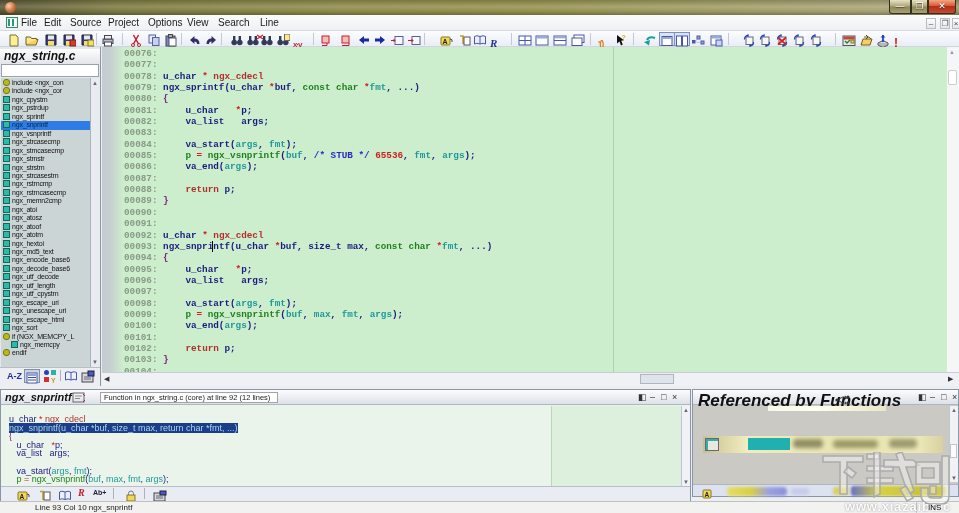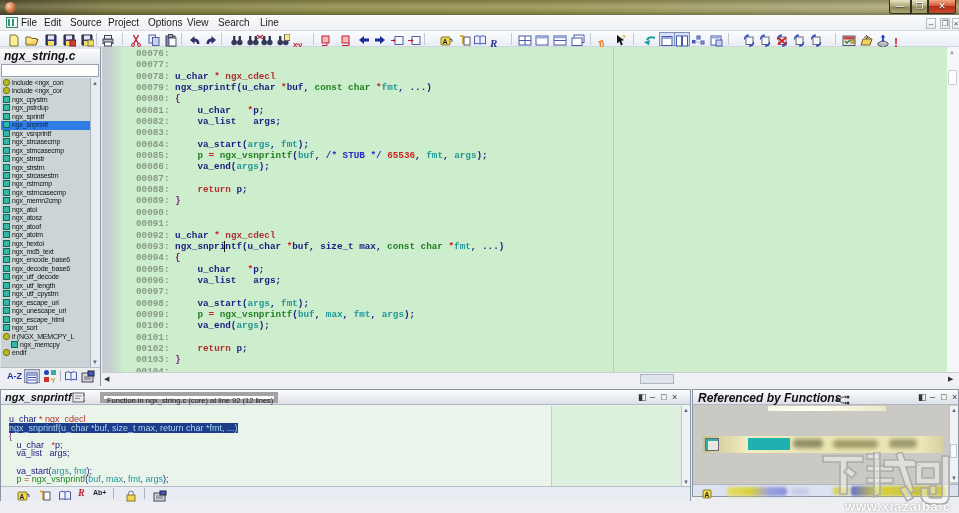--- a/index.html
+++ b/index.html
@@ -32,48 +32,48 @@
 .srow{position:absolute;left:0;height:8.45px;width:89px;white-space:nowrap;line-height:8px;}
 .srow .ic{display:inline-block;width:7px;height:7px;background:#30b8a8;border:1px solid #106858;margin:0 2px 0 2px;vertical-align:-1px;}
 .srow .inc{display:inline-block;width:7px;height:7px;background:#b8b820;border-radius:3px;border:1px solid #787810;margin:0 2px 0 2px;vertical-align:-1px;}
 .srow.sel{background:#2e7ce4;color:#06284a;}
 #symscroll{left:90px;top:31px;width:10px;height:289px;background:#e8ecf0;border-left:1px solid #aab2bc;font-size:6px;color:#667;text-align:center;}
 #symfoot{left:0;top:320px;width:100px;height:19px;background:#eceef2;border-top:1px solid #b8bec8;}
 
 #editor{left:102px;top:47px;width:845px;height:325px;background:#cdeecd;overflow:hidden;}
 #marginline{left:511px;top:0px;width:1px;height:325px;background:#aad6aa;}
 #code{left:22px;top:1px;font-family:"Liberation Mono",monospace;font-weight:bold;font-size:9.3px;line-height:11.35px;white-space:pre;color:#1a1a80;position:absolute;}
-.ln{color:#879a87;margin-left:12px;}
+.ln{color:#879a87;}
 .red{color:#cc2020;}
 .brick{color:#b03030;}
 .grn{color:#208020;}
 .teal{color:#209898;}
 .pur{color:#802080;}
 .blu{color:#2828c8;}
 #vscroll{left:947px;top:47px;width:12px;height:325px;background:#f4f6f8;}
 #hscroll{left:102px;top:372px;width:857px;height:14px;background:#f0f1f4;border-top:1px solid #c8ccd4;}
 #hthumb{left:640px;top:374px;width:34px;height:10px;background:#dfe3ea;border:1px solid #aeb6c2;}
 .harr{position:absolute;top:375px;font-size:7px;color:#333;}
 
 #ctxpanel{left:0;top:389px;width:691px;height:112px;background:#eaf4ea;border:1px solid #8a96a4;}
 #ctxtitle{left:0;top:0;width:689px;height:15px;background:linear-gradient(#fbfcfd,#dde1e8);border-bottom:1px solid #b0b6c0;}
 #ctxname{left:4px;top:1px;font-size:11px;font-weight:bold;font-style:italic;color:#111;}
 #ctxicon{left:71px;top:2px;width:12px;height:11px;font-size:8px;color:#444;}
-#ctxlabel{left:99px;top:2px;width:178px;height:11px;border:4px solid #a3a3a3;background:#fdfdfe;font-size:7.5px;line-height:9px;padding-left:3px;color:#222;white-space:nowrap;}
+#ctxlabel{left:99px;top:2px;width:178px;height:11px;border:1px solid #a3a3a3;background:#fdfdfe;font-size:7.5px;line-height:9px;padding-left:3px;color:#222;white-space:nowrap;}
 .pbtn{position:absolute;top:3px;font-size:9px;line-height:9px;color:#333;}
 #ctxcode{left:8px;top:25px;font-size:9px;line-height:8.6px;white-space:pre;color:#1a1a80;font-family:"Liberation Sans",sans-serif;}
 .ctxsel{background:#1c3c8c;color:#a8d8e8;}
 #ctxvline{left:550px;top:16px;width:1px;height:80px;background:#b8d8b8;}
 #ctxright{left:551px;top:16px;width:138px;height:80px;background:#ddefdd;}
 #ctxfoot{left:0;top:96px;width:689px;height:15px;background:#e9ecf2;border-top:1px solid #b8bec8;}
 #ctxscroll{left:680px;top:16px;width:9px;height:80px;background:#f0f2f5;border-left:1px solid #c0c6d0;font-size:6px;color:#667;text-align:center;}
 
 #refpanel{left:692px;top:389px;width:267px;height:108px;background:#cac9c4;border:1px solid #8a96a4;}
 #reftitle{left:0;top:0;width:265px;height:15px;background:linear-gradient(#fbfcfd,#dde1e8);border-bottom:1px solid #b0b6c0;}
-#refname{left:5px;top:1px;font-size:12px;font-weight:bold;font-style:italic;color:#111;}
+#refname{left:5px;top:1px;font-size:17px;font-weight:bold;font-style:italic;color:#111;}
 #reficon{left:140px;top:2px;}
 #refstrip{left:75px;top:16px;width:118px;height:5px;background:linear-gradient(90deg,#f8f8e8,#fffff0 40%,#e8e8c8);}
 #refband{left:10px;top:46px;width:240px;height:17px;background:linear-gradient(90deg,#c8c090,#f0ecc0 18%,#e8e4b0 60%,#ece8b8 90%,#d8d0a0);}
 #refbandicon{left:12px;top:48px;width:14px;height:13px;background:#e8e8e0;border:1px solid #667;box-shadow:inset 2px 2px 0 #30b0a8;}
 #refteal{left:55px;top:48px;width:42px;height:12px;background:#20b0b0;}
 #refscroll{left:256px;top:16px;width:9px;height:76px;background:#f0f2f5;border-left:1px solid #c0c6d0;font-size:6px;color:#667;text-align:center;}
 #reffoot{left:0;top:94px;width:265px;height:12px;background:#dce2f0;border-top:1px solid #b0b6c0;}
 
 #statusbar{left:0;top:501px;width:959px;height:12px;background:#f2f2f0;border-top:1px solid #c0c0bc;font-size:8px;color:#222;}
 #stattext{position:absolute;left:35px;top:1px;}
@@ -532,20 +532,25 @@
             <rect x="1" y="2" width="8" height="8" rx="1" fill="#f0d850" stroke="#887820"></rect>
             <text x="2.5" y="8.5" font-size="6.5" fill="#223" font-weight="bold">A</text>
           </svg></span>
       <span style="position:absolute;left:34px;top:2px;width:60px;height:9px;background:linear-gradient(90deg,#e6de60,#d8d040 40%,#9aa0e0 70%,#8890d8);border-radius:4px;filter:blur(1.5px);"></span>
       <span style="position:absolute;left:98px;top:3px;width:18px;height:7px;background:#c8cce8;border-radius:3px;filter:blur(1.5px);"></span>
       <span style="position:absolute;left:140px;top:2px;width:16px;height:8px;background:#d8d060;border-radius:3px;filter:blur(1.5px);"></span>
       <span style="position:absolute;left:158px;top:1px;width:95px;height:10px;background:linear-gradient(90deg,#6870c8,#d8d040 30%,#c8c038 80%,#d8d048);border-radius:3px;filter:blur(1px);"></span>
     </div>
   </div>
 
+  <div id="statusbar" class="abs">
+    <div id="stattext">Line 93  Col 10   ngx_snprintf</div>
+    <div id="statins">INS</div>
+      <div style="position:absolute;left:916px;top:0px;width:43px;height:11px;border-left:1px solid #c8c8c4;"></div>
+  </div>
   <div id="wm1" class="abs"><svg width="142" height="58" viewBox="0 0 142 58">
     <g fill="rgba(255,255,255,0.40)" stroke="rgba(172,172,172,1)" stroke-width="1.6">
       <path d="M1 4 h40 v6 h-16 v32 h-7 v-32 h-17 z"></path>
       <path d="M26 15 l8 6 l-4 5 l-8 -6 z"></path>
       <path d="M45 2 h12 v5 h-12 z M45 14 h26 v5 h-26 z M45 26 h26 v5 h-26 z"></path>
       <path d="M52 0 h6 v42 l-6 3 z"></path>
       <path d="M62 8 h14 l-2 -6 l6 -2 l3 8 h8 l6 5 l-5 2 l-8 0 l8 24 l-6 3 l-9 -27 h-15 z"></path>
       <path d="M84 34 l7 12 l-6 3 l-7 -12 z"></path>
       <path d="M94 10 h24 v22 h-24 z M100 16 v10 h12 v-10 z"></path>
       <path d="M120 4 h7 v40 q0 8 -8 8 h-10 q-10 0 -10 -10 v-6 h7 v6 q0 4 4 4 h8 q2 0 2 -3 z"></path>

